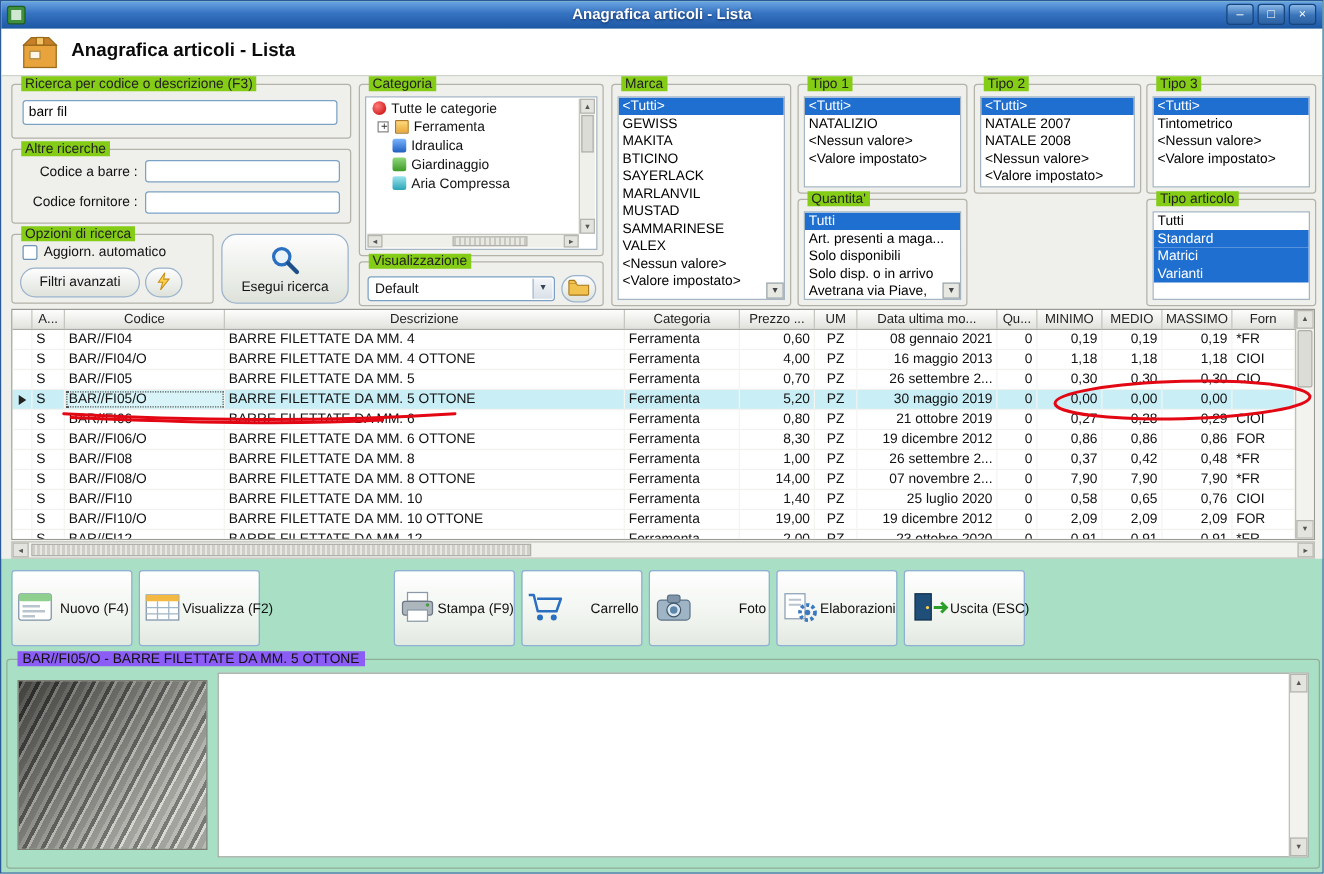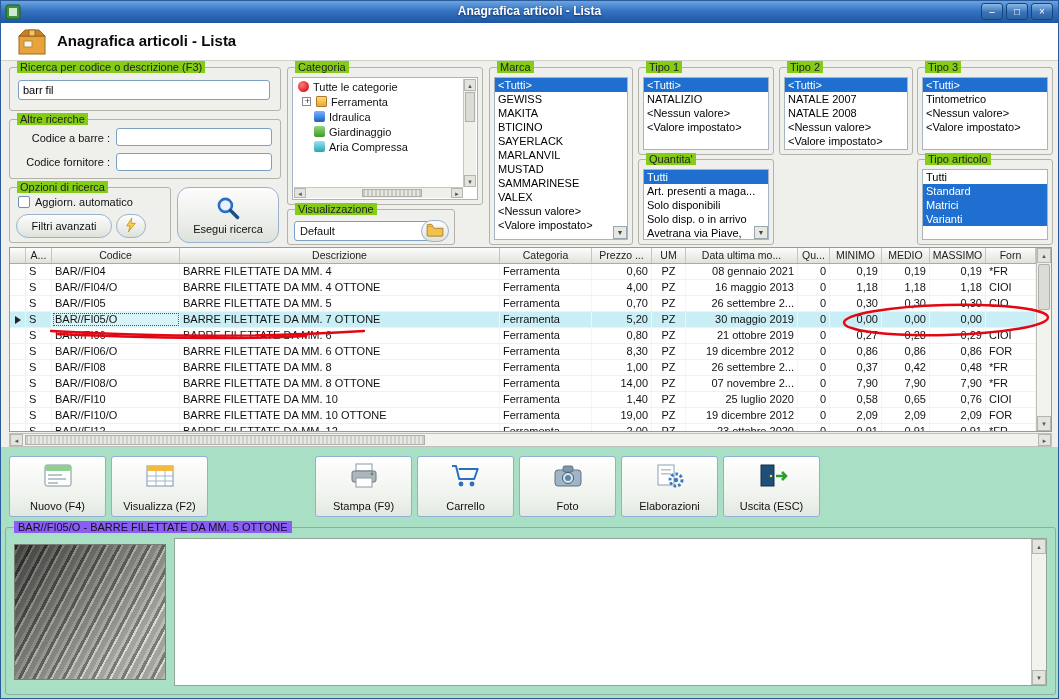--- a/index.html
+++ b/index.html
@@ -71,21 +71,21 @@
 .c-min{width:52px;} .c-med{width:48px;} .c-mas{width:56px;} .c-for{flex:1;}
 .row.sel .c-cod{outline:1px dotted #555;outline-offset:-2px;background:#d9f4f8;}
 .row.sel .c-sel::after{content:"";display:block;margin:4px 2px;width:0;height:0;border-left:6px solid #222;border-top:4px solid transparent;border-bottom:4px solid transparent;}
 .vscroll{position:absolute;top:0;right:0;bottom:0;width:15px;background:#f2f2ee;border-left:1px solid #c0c0ba;}
 .vthumb{position:absolute;left:1px;top:16px;width:12px;height:46px;background:#dcdcd6;border:1px solid #b0b0aa;border-radius:2px;}
 .hscroll{position:absolute;left:8px;top:432px;width:1043px;height:14px;background:#f2f2ee;border:1px solid #c0c0ba;z-index:1;}
 .hthumb{position:absolute;left:15px;top:1px;width:400px;height:10px;background:repeating-linear-gradient(90deg,#cfcfc8 0 2px,#e8e8e2 2px 4px);border:1px solid #b0b0aa;}
 
 
 .toolbar{position:absolute;left:0;top:450px;right:0;height:72px;}
-.tbtn{position:absolute;top:5px;width:97px;height:61px;border:1px solid #8fb0d4;border-radius:3px;background:linear-gradient(180deg,#ffffff,#eef2ec 70%,#e2e9e1);display:flex;flex-direction:column;align-items:center;justify-content:space-between;padding:5px 2px 4px;}
+.tbtn{position:absolute;top:5px;width:97px;height:61px;border:1px solid #8fb0d4;border-radius:3px;background:linear-gradient(180deg,#ffffff,#eef2ec 70%,#e2e9e1);display:flex;flex-direction:row;align-items:center;justify-content:space-between;padding:5px 2px 4px;}
 .tlabel{font-size:11px;color:#111;white-space:nowrap;}
 
 
 .detail{position:absolute;left:4px;top:526px;width:1051px;height:168px;border:1px solid #8fae97;border-radius:3px;}
 .dlabel{position:absolute;top:-7px;left:8px;background:#8b5cf6;padding:0 4px;font-size:11px;color:#111;white-space:nowrap;}
 .photo{position:absolute;left:8px;top:16px;width:152px;height:136px;border:1px solid #7d7d76;
  background:linear-gradient(135deg,rgba(15,15,15,.55),rgba(255,255,255,.30) 75%),
  repeating-linear-gradient(118deg,#3f3f3b 0 3px,#c9c9c1 3px 5px,#7b7b74 5px 10px,#9d9d95 10px 13px);}
 .notes{position:absolute;left:168px;top:10px;right:8px;height:148px;background:#fff;border:1px solid #94a498;}
 .notes-vscroll{position:absolute;top:0;right:0;bottom:0;width:15px;background:#f2f2ee;border-left:1px solid #c0c0ba;}
@@ -202,21 +202,21 @@
           <span style="position:absolute;left:1px;top:13px;width:10px;height:30px;background:#dcdcd6;border:1px solid #b0b0aa;"></span>
         </div>
         <div class="tree-hscroll">
           <span class="sb-a" style="left:0;top:0;width:12px;height:10px;line-height:10px;">◄</span>
           <span class="sb-a" style="right:0;top:0;width:12px;height:10px;line-height:10px;">►</span>
           <span class="dotthumb"></span>
         </div>
       </div>
     </div>
 
-    <div class="group" style="left:286px;top:148px;width:168px;height:36px;">
+    <div class="group" style="left:286px;top:148px;width:196px;height:36px;">
       <span class="glabel">Visualizzazione</span>
       <div class="combo" style="left:6px;top:11px;width:150px;">
         <span class="combo-txt">Default</span>
         <span class="combo-arrow">▼</span>
       </div>
       <button class="push" style="position:absolute;right:5px;top:10px;width:28px;height:22px;padding:0;">
         <svg width="18" height="14" viewBox="0 0 20 16">
             <path d="M1 4 h6 l2 2 h10 v8 a1 1 0 0 1 -1 1 H2 a1 1 0 0 1 -1 -1 Z" fill="#f2c24e" stroke="#a8791c"></path>
             <path d="M1 4 V2.5 A1 1 0 0 1 2 1.5 h4 l2 2.5" fill="#f2c24e" stroke="#a8791c"></path>
           </svg>
@@ -366,21 +366,21 @@
             <div class="td c-min num">0,30</div>
             <div class="td c-med num">0,30</div>
             <div class="td c-mas num">0,30</div>
             <div class="td c-for">CIO</div>
           </div>
 
           <div class="row sel">
             <div class="td c-sel"></div>
             <div class="td c-a">S</div>
             <div class="td c-cod">BAR//FI05/O</div>
-            <div class="td c-des">BARRE FILETTATE DA MM. 7 OTTONE</div>
+            <div class="td c-des">BARRE FILETTATE DA MM. 5 OTTONE</div>
             <div class="td c-cat">Ferramenta</div>
             <div class="td c-pre num">5,20</div>
             <div class="td c-um">PZ</div>
             <div class="td c-dat num">30 maggio 2019</div>
             <div class="td c-qu num">0</div>
             <div class="td c-min num">0,00</div>
             <div class="td c-med num">0,00</div>
             <div class="td c-mas num">0,00</div>
             <div class="td c-for"></div>
           </div>

